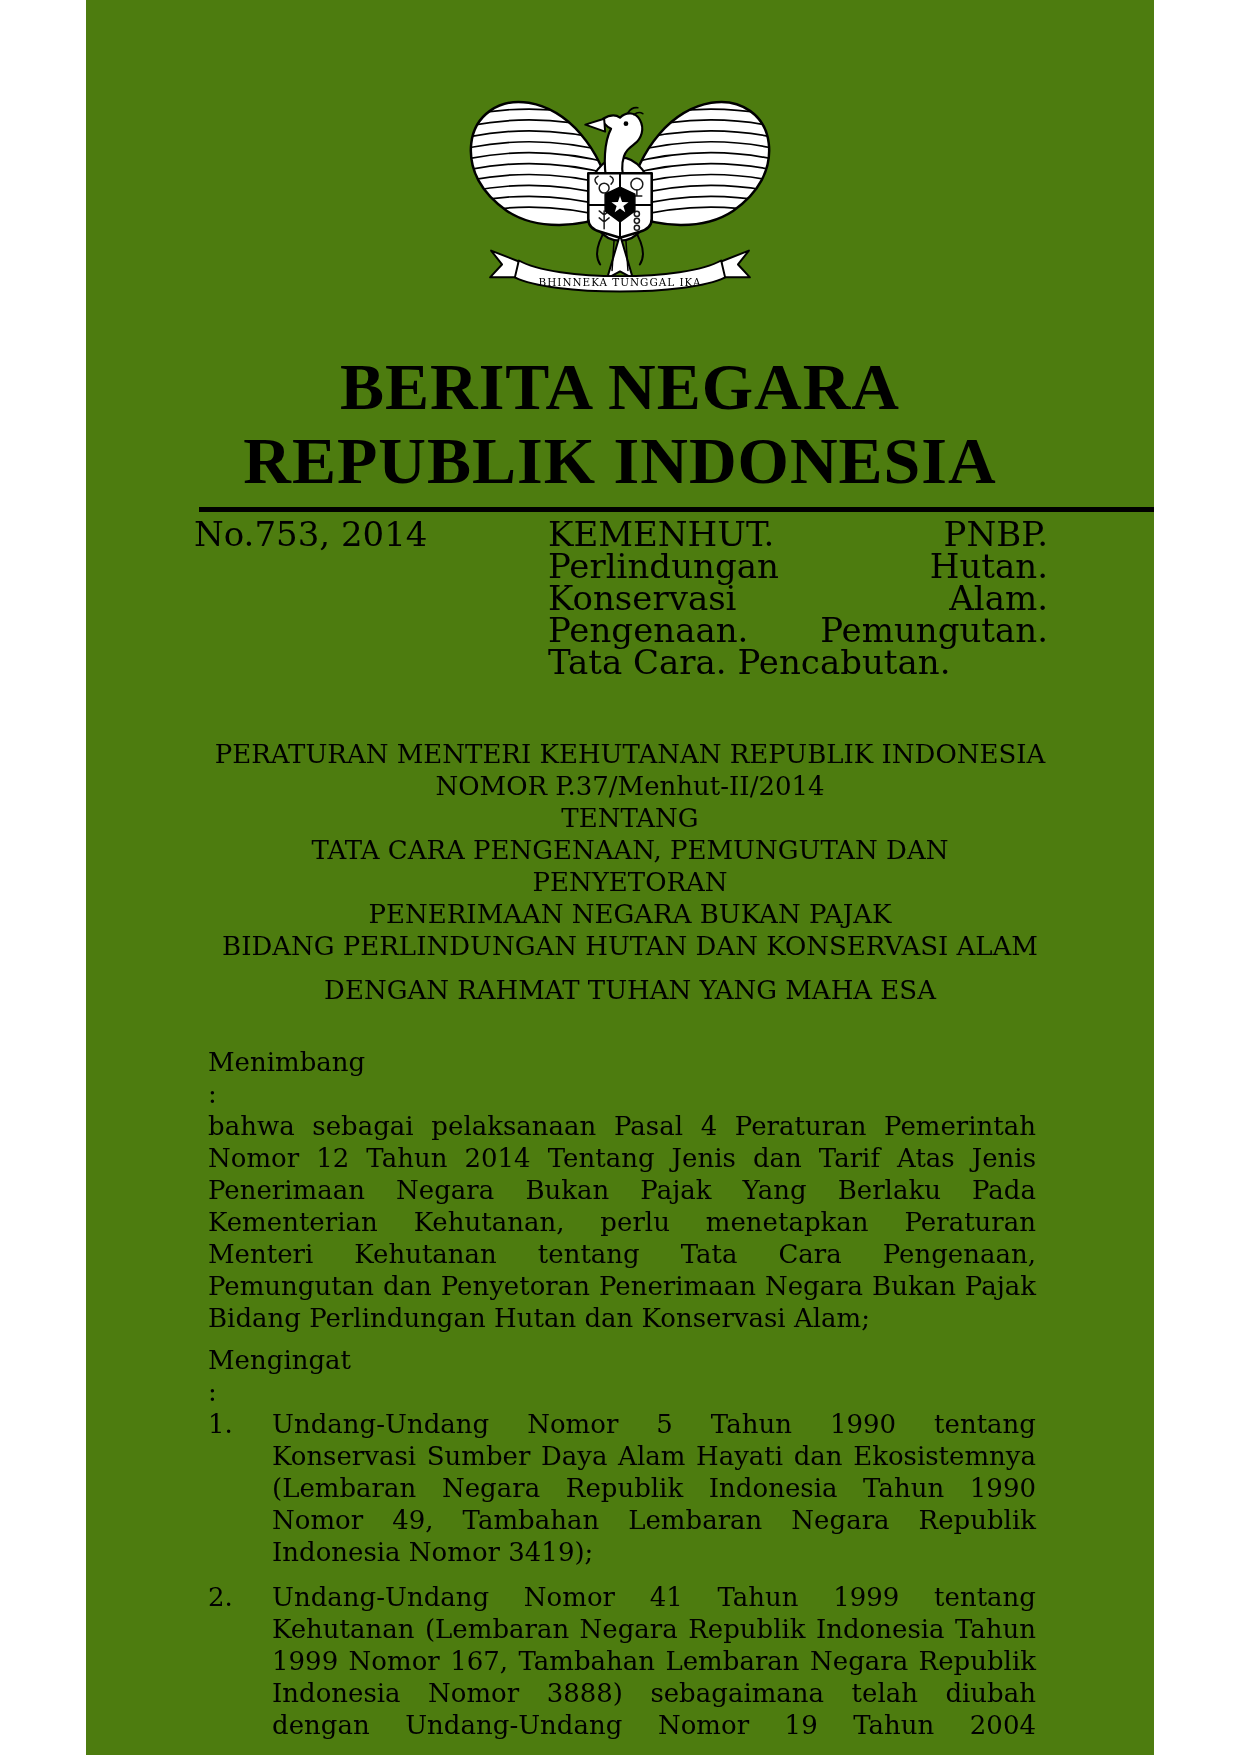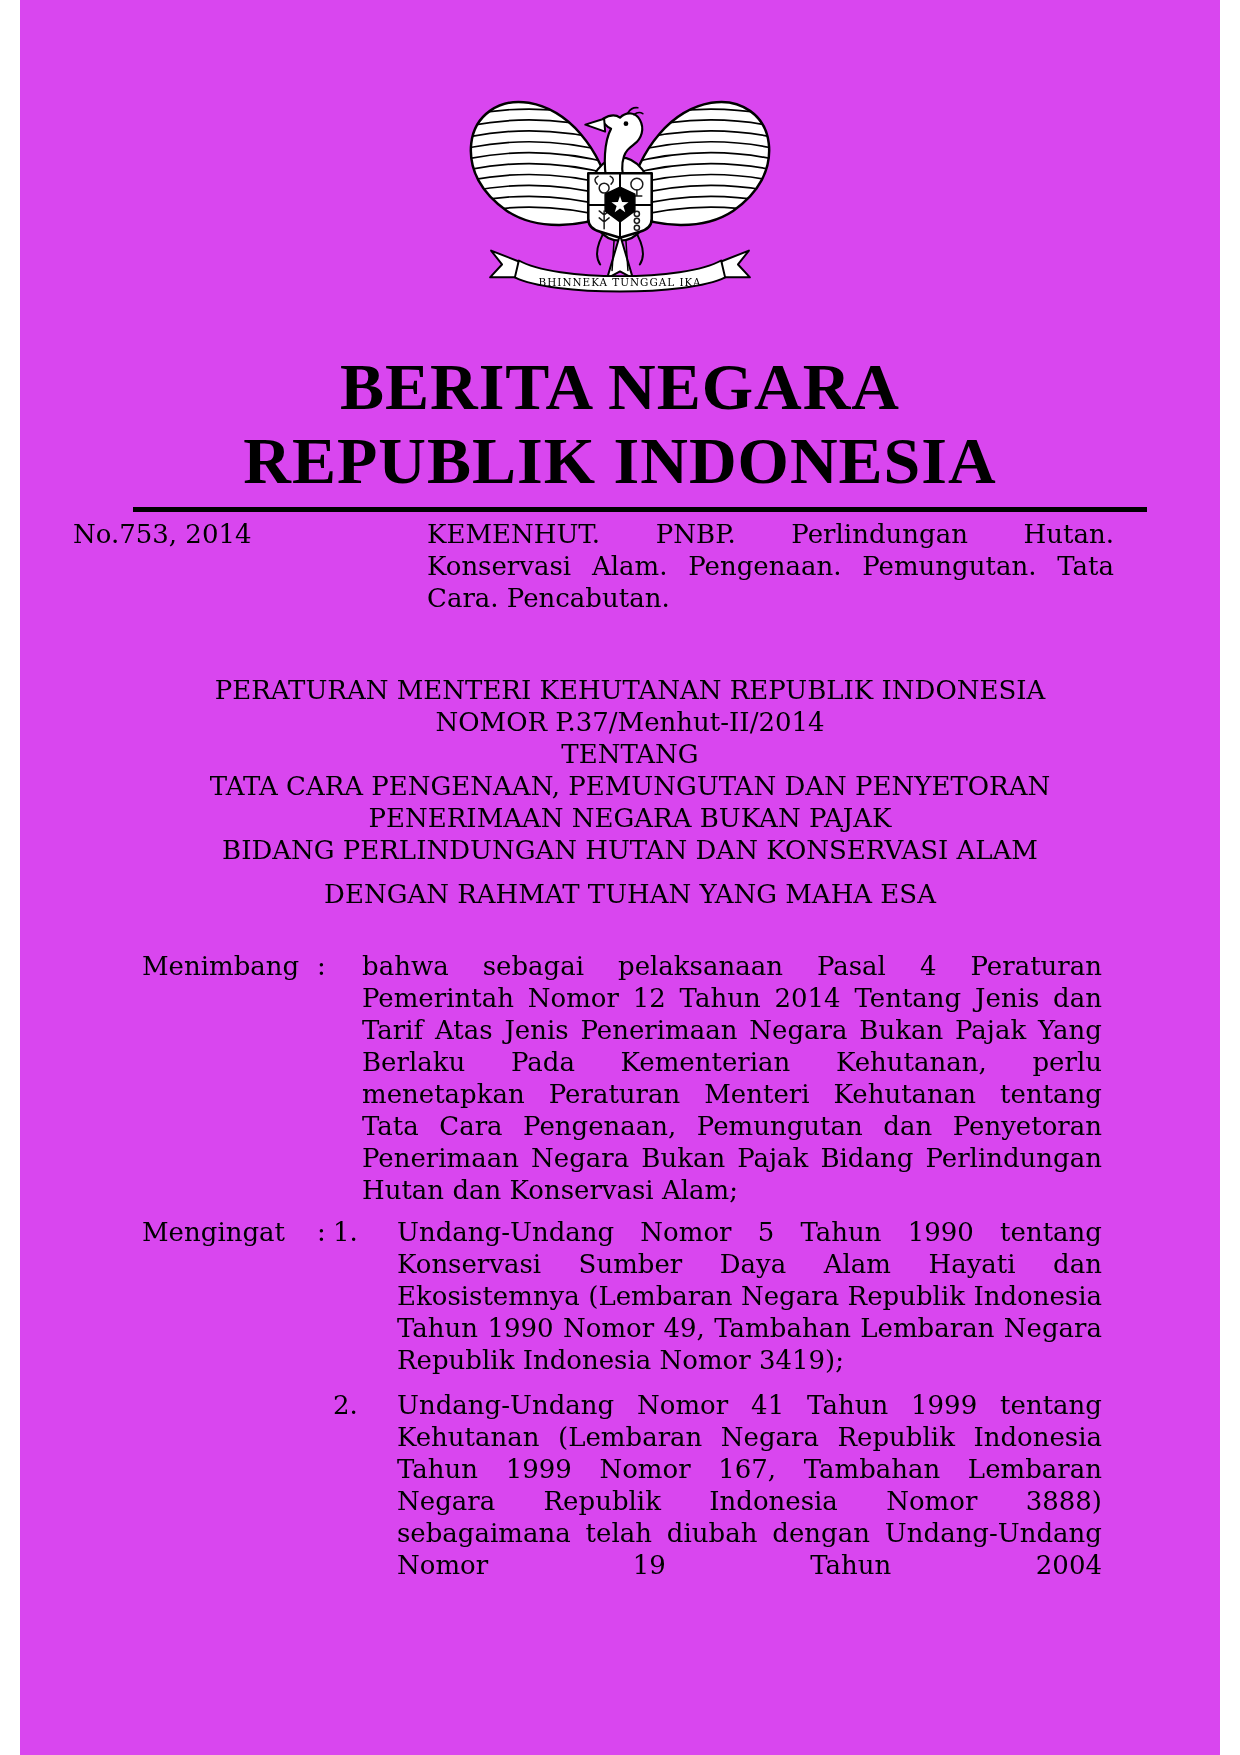--- a/index.html
+++ b/index.html
@@ -1,20 +1,20 @@
 <!DOCTYPE html>
 <html><head>
 <meta charset="utf-8">
 <style>
   html,body { margin:0; padding:0; background:#ffffff; }
   .page {
     position:relative;
-    width:1200px; height:1755px;
+    width:1068px; height:1755px;
     margin:0 auto;
-    background:#d946ef;
+    background:#4d7c0f;
     color:#000000;
     font-family:"DejaVu Serif","Liberation Serif",serif;
     overflow:hidden;
   }
   
   .emblem-wrap { padding-top:82px; display:flex; justify-content:center; }
   .emblem-wrap svg { display:block; }
 
   
   .masthead {
@@ -29,39 +29,39 @@
   }
 
   .divider {
     margin:9px 0 0 113px;
     width:1014px; height:5px;
     background:#000000;
   }
 
   .header-row {
     display:flex;
-    margin:6px 106px 0 53px;
-    font-size:26px; line-height:32px;
+    margin:6px 106px 0 108px;
+    font-size:34px; line-height:32px;
   }
   .issue-number { width:354px; flex:none; }
   .subject-abstract { flex:1; text-align:justify; }
 
   .centered-block {
     margin-left:126px; margin-right:106px;
     text-align:center;
     font-size:26px; line-height:32px;
   }
   .reg-title { margin-top:60px; }
   .invocation { margin-top:12px; }
   .authority  { margin-top:28px; }
 
   .clause {
     display:flex;
     padding:0 118px 0 122px;
-    font-size:26px; line-height:32px;
+    font-size:26px; line-height:32px;flex-direction:column;
   }
   .clause-considering { margin-top:40px; }
   .clause-recalling   { margin-top:10px;justify-content:flex-end; }
   .clause-label { width:175px; flex:none; }
   .clause-colon { width:45px;  flex:none; }
   .clause-recalling .clause-colon { width:16px; }
   .clause-body { flex:1; }
   .clause-paragraph { text-align:justify; }
   .ref-item { display:flex; }
   .ref-item + .ref-item { margin-top:13px; }

